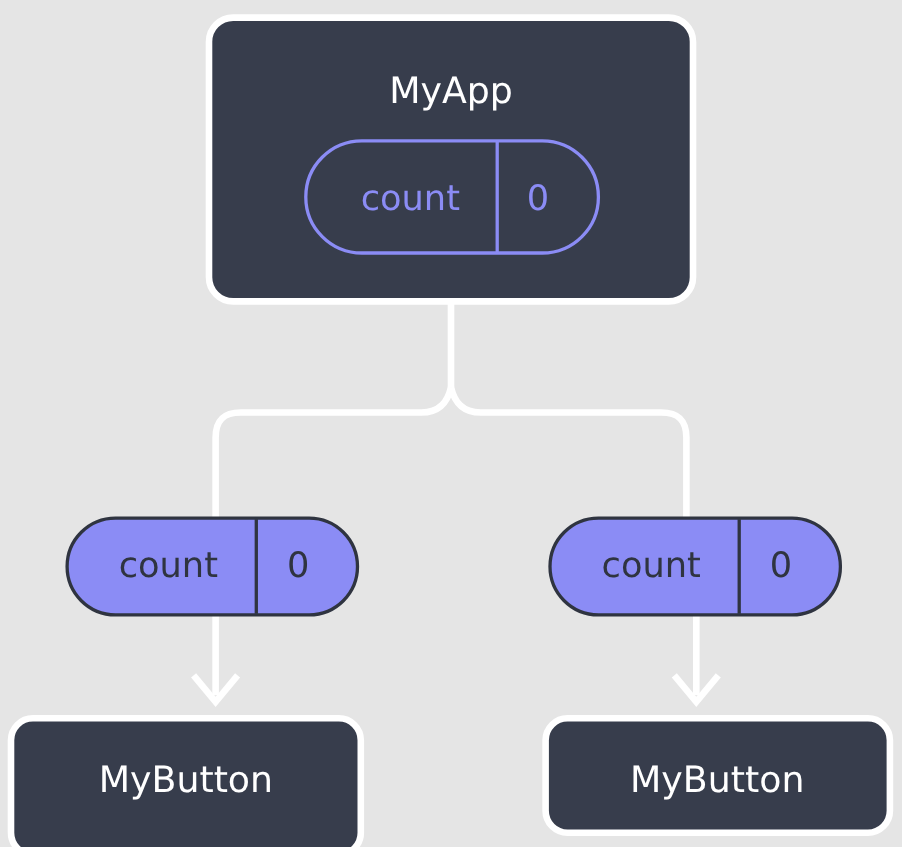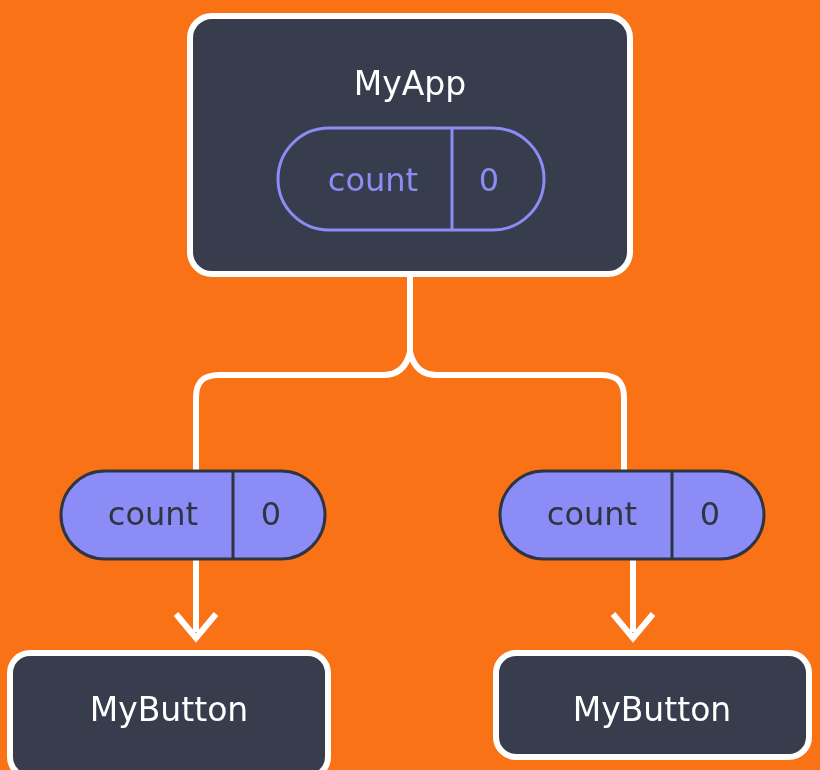--- a/index.html
+++ b/index.html
@@ -10,21 +10,21 @@
   body {
     width: 820px;
     height: 770px;
     overflow: hidden;
     font-family: "DejaVu Sans", sans-serif;
   }
   #diagram-root {
     position: relative;
     width: 820px;
     height: 770px;
-    background: #f97316;
+    background: #e5e5e5;
     text-align: center;
   }
   svg.diagram {
     position: absolute;
     top: 0;
     left: 0;
     width: 820px;
     height: 770px;
     display: block;
   }

